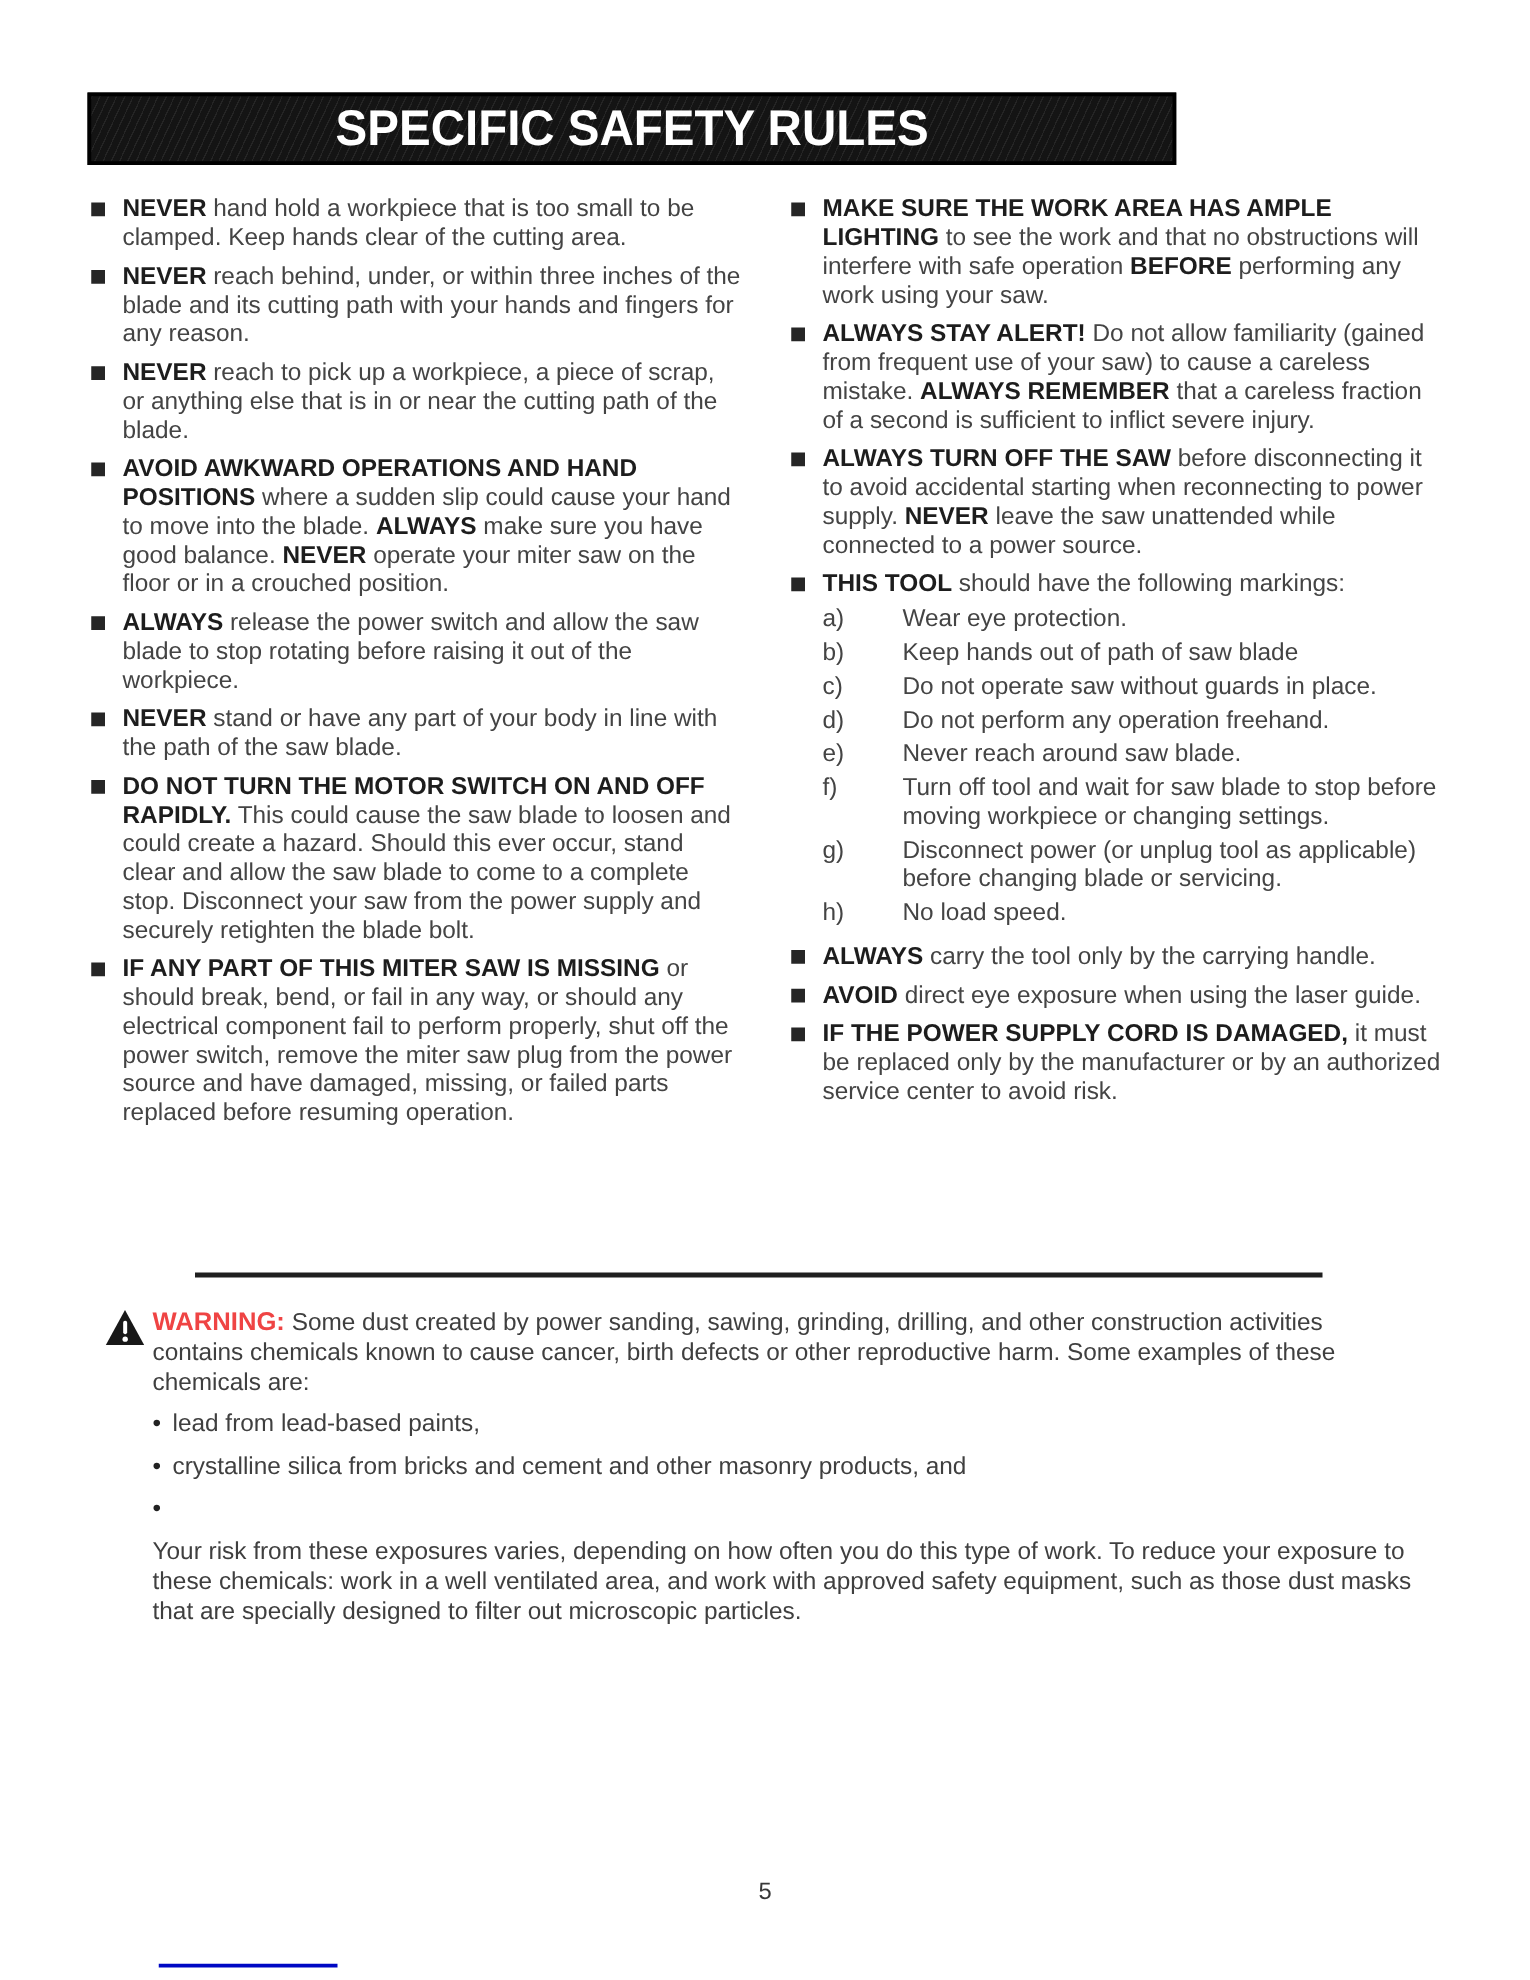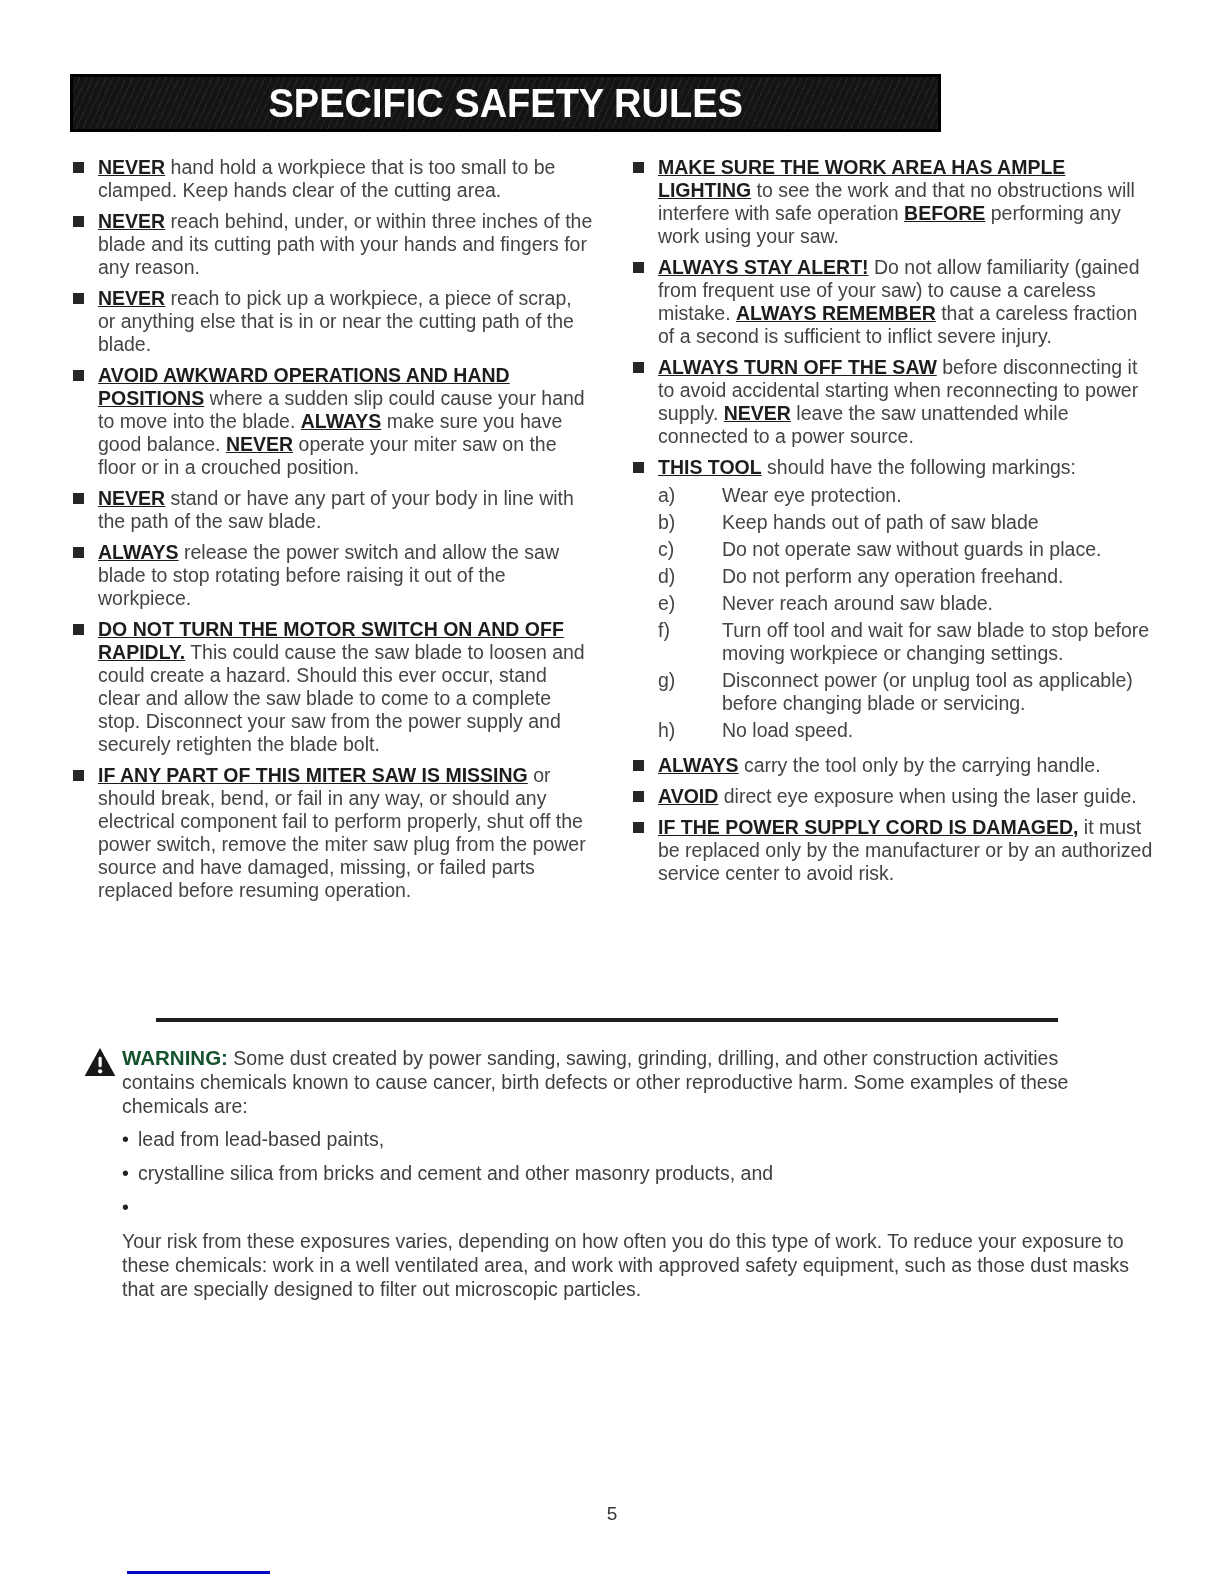--- a/index.html
+++ b/index.html
@@ -9,30 +9,30 @@
           background:repeating-linear-gradient(115deg, rgba(255,255,255,0.07) 0px, rgba(255,255,255,0.07) 1px, transparent 1px, transparent 6px),#141414;
           border:3px solid #000;box-sizing:border-box;
           display:flex;align-items:center;justify-content:center;}
   .banner-title{color:#ffffff;font-size:40px;font-weight:700;letter-spacing:0px;
                 transform:scaleX(0.95);white-space:nowrap;}
   .columns{position:absolute;left:73px;top:156px;width:1080px;display:flex;gap:40px;}
   .col{width:520px;}
   .rule-item{display:flex;margin-bottom:8px;}
   .sq{flex:0 0 auto;width:11px;height:11px;background:#262626;margin:6px 14px 0 0;}
   .rule-body{flex:1;font-size:19.5px;line-height:23px;}
-  .rule-body .b{font-weight:700;color:#1d1d1d;text-decoration:underline;}
+  .rule-body .b{font-weight:700;color:#1d1d1d;}
   .rule-body .r{color:#444444;}
   .markings{margin-top:5px;}
   .mark-row{display:flex;margin-bottom:4px;color:#444444;}
   .mark-letter{flex:0 0 36px;}
   .mark-text{flex:1;margin-left:28px;}
   .divider{position:absolute;left:156px;top:1018px;width:902px;height:4px;background:#1f1f1f;}
   .warning-block{position:absolute;left:122px;top:1046px;width:1008px;font-size:19.5px;line-height:24px;color:#3f3f3f;}
   .warn-icon{position:absolute;left:-38px;top:1px;width:32px;height:30px;}
-  .warn-label{font-weight:700;color:#14532d;font-size:20.5px;}
+  .warn-label{font-weight:700;color:#ef4444;font-size:20.5px;}
   .warn-bullets{margin-top:9px;}
   .warn-bullet{display:flex;margin-bottom:10px;}
   .warn-bullet .dot{flex:0 0 16px;color:#222;}
   .warn-closing{margin-top:4px;}
   .page-number{position:absolute;left:0;right:0;top:1503px;text-align:center;font-size:19px;color:#383838;}
   .blue-line{position:absolute;left:127px;top:1571px;width:143px;height:3px;background:#0008c4;}
 </style>
 </head>
 <body>
 
@@ -55,25 +55,25 @@
         <div class="rule-item">
           <span class="sq"></span>
           <div class="rule-body"><span class="b">NEVER</span><span class="r"> reach to pick up a workpiece, a piece of scrap, or anything else that is in or near the cutting path of the blade.</span></div>
         </div>
         <div class="rule-item">
           <span class="sq"></span>
           <div class="rule-body"><span class="b">AVOID AWKWARD OPERATIONS AND HAND POSITIONS</span><span class="r"> where a sudden slip could cause your hand to move into the blade. </span><span class="b">ALWAYS</span><span class="r"> make sure you have good balance. </span><span class="b">NEVER</span><span class="r"> operate your miter saw on the floor or in a crouched position.</span></div>
         </div>
         <div class="rule-item">
           <span class="sq"></span>
-          <div class="rule-body"><span class="b">NEVER</span><span class="r"> stand or have any part of your body in line with the path of the saw blade.</span></div>
+          <div class="rule-body"><span class="b">ALWAYS</span><span class="r"> release the power switch and allow the saw blade to stop rotating before raising it out of the workpiece.</span></div>
         </div>
         <div class="rule-item">
           <span class="sq"></span>
-          <div class="rule-body"><span class="b">ALWAYS</span><span class="r"> release the power switch and allow the saw blade to stop rotating before raising it out of the workpiece.</span></div>
+          <div class="rule-body"><span class="b">NEVER</span><span class="r"> stand or have any part of your body in line with the path of the saw blade.</span></div>
         </div>
         <div class="rule-item">
           <span class="sq"></span>
           <div class="rule-body"><span class="b">DO NOT TURN THE MOTOR SWITCH ON AND OFF RAPIDLY.</span><span class="r"> This could cause the saw blade to loosen and could create a hazard. Should this ever occur, stand clear and allow the saw blade to come to a complete stop. Disconnect your saw from the power supply and securely retighten the blade bolt.</span></div>
         </div>
         <div class="rule-item">
           <span class="sq"></span>
           <div class="rule-body"><span class="b">IF ANY PART OF THIS MITER SAW IS MISSING</span><span class="r"> or should break, bend, or fail in any way, or should any electrical component fail to perform properly, shut off the power switch, remove the miter saw plug from the power source and have damaged, missing, or failed parts replaced before resuming operation.</span></div>
         </div>
       </div>

